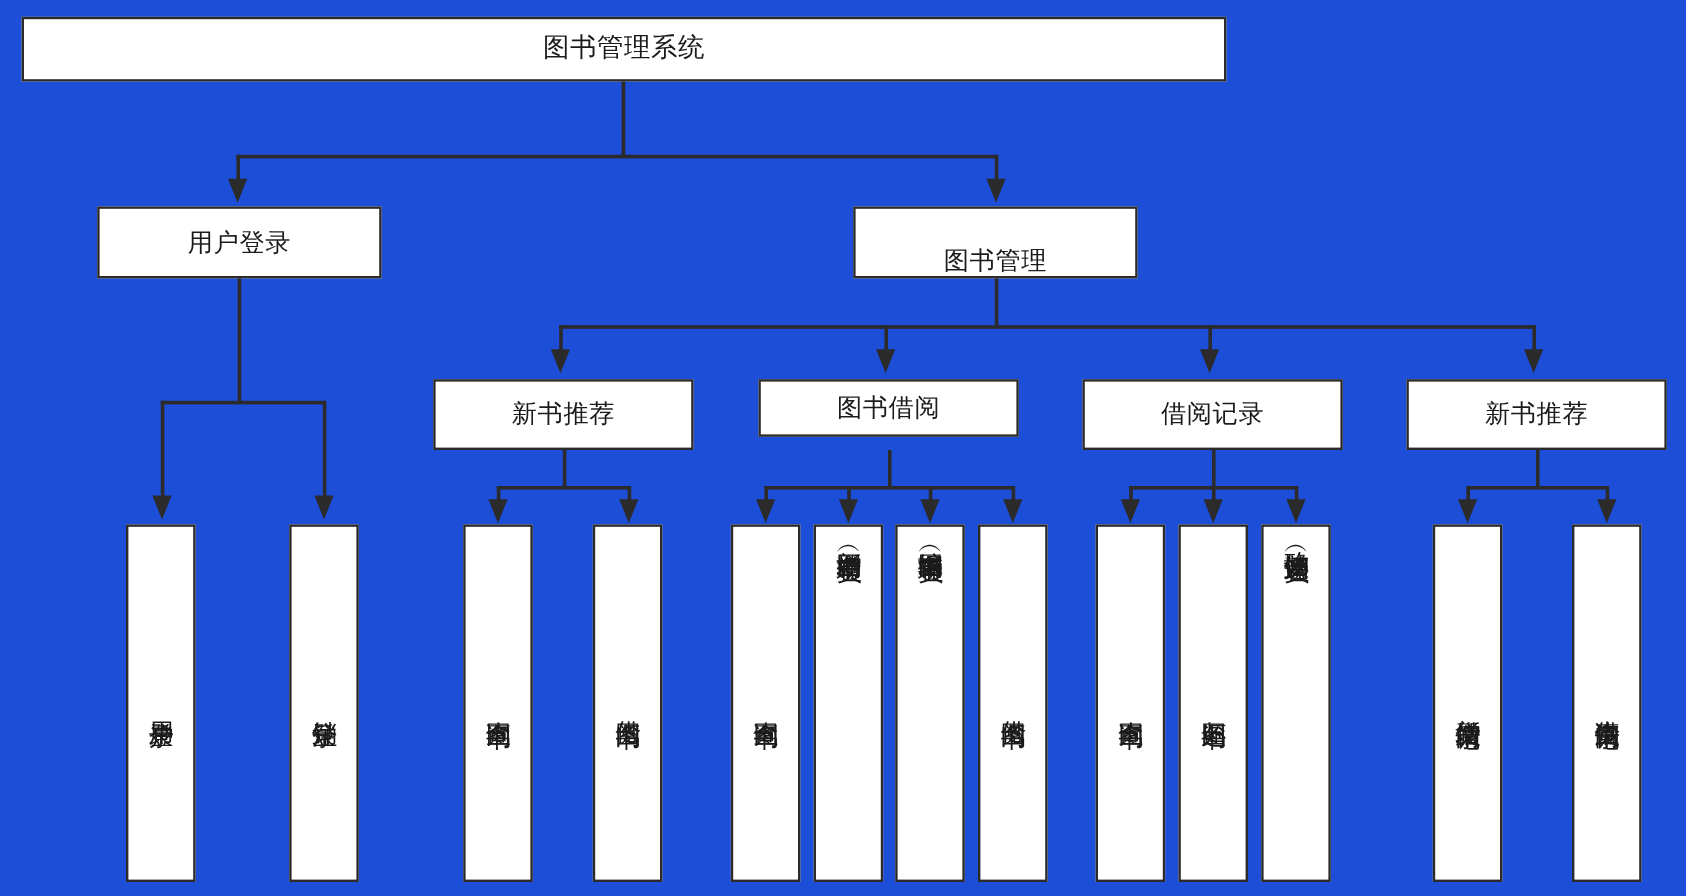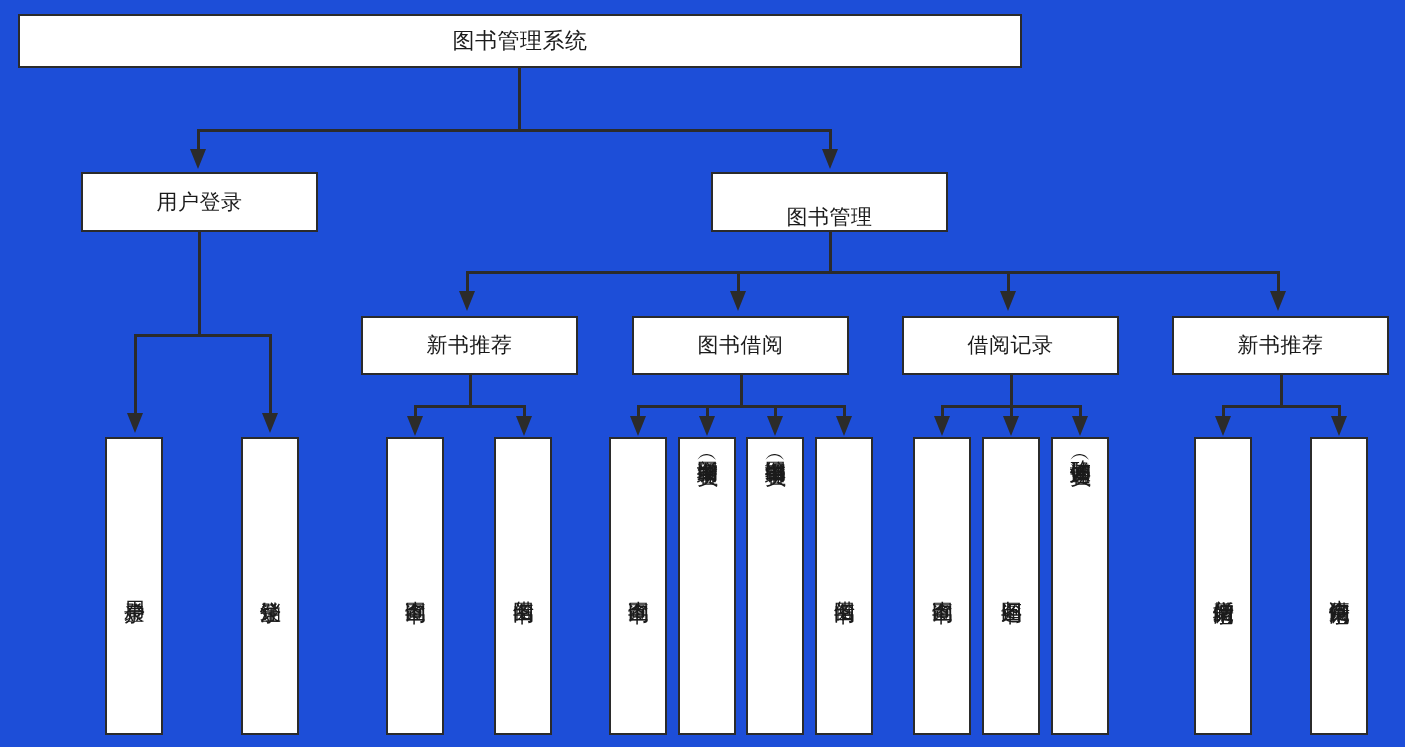--- a/index.html
+++ b/index.html
@@ -122,21 +122,21 @@
   <div class="ln v" style="left:737px; top:271px; height:24px;"></div>
   <div class="arrow" style="left:730px; top:291px;"></div>
   <div class="ln v" style="left:1007px; top:271px; height:24px;"></div>
   <div class="arrow" style="left:1000px; top:291px;"></div>
   <div class="ln v" style="left:1277px; top:271px; height:24px;"></div>
   <div class="arrow" style="left:1270px; top:291px;"></div>
 
   <div class="node horiz" style="left:361px; top:316px; width:217px; height:59px;">
     <span class="label">新书推荐</span>
   </div>
-  <div class="node horiz" style="left:632px; top:316px; width:217px; height:59px;">
+  <div class="node horiz" style="left:632px; top:316px; width:217px; height:48px;">
     <span class="label">图书借阅</span>
   </div>
   <div class="node horiz" style="left:902px; top:316px; width:217px; height:59px;">
     <span class="label">借阅记录</span>
   </div>
   <div class="node horiz" style="left:1172px; top:316px; width:217px; height:59px;">
     <span class="label">新书推荐</span>
   </div>
 
   <div class="ln v" style="left:469px; top:375px; height:32px;"></div>

